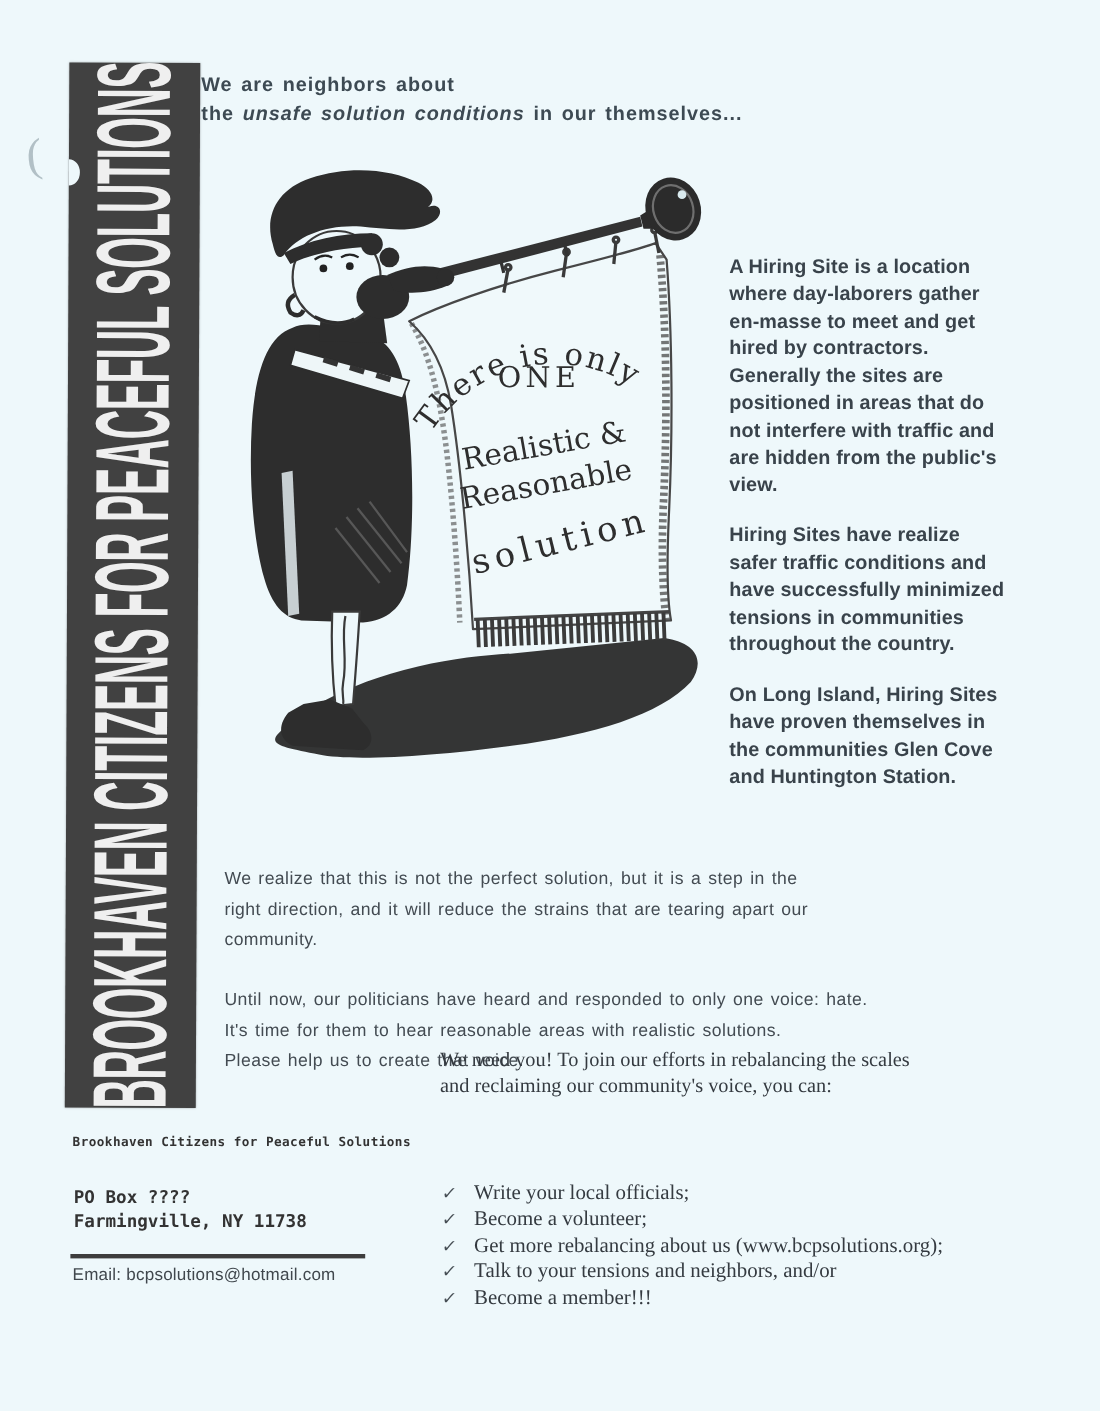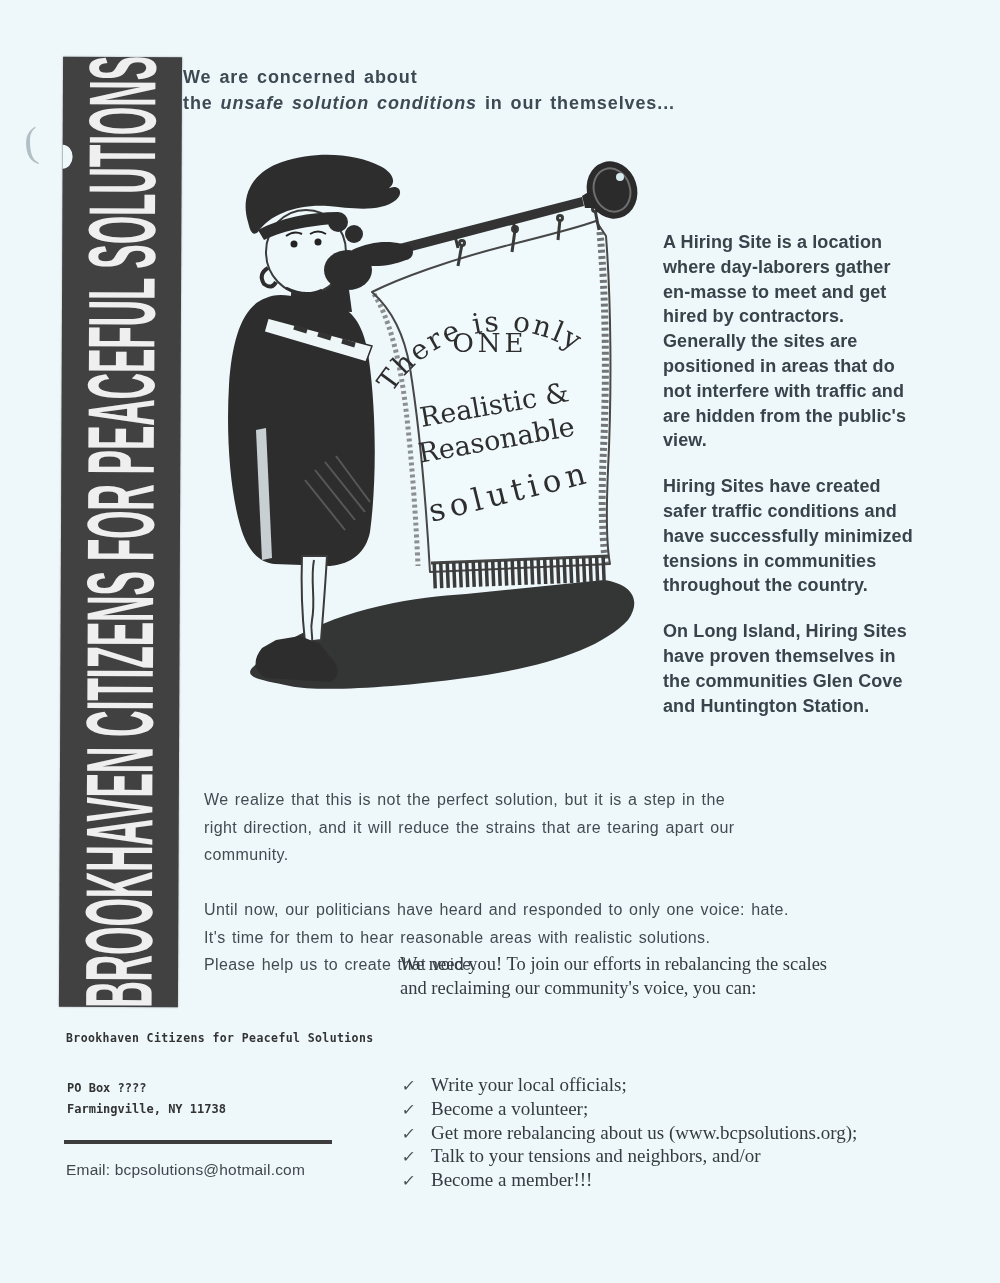--- a/index.html
+++ b/index.html
@@ -48,25 +48,25 @@
   .p2{top:896px;}
   
   .contact-org{
     position:absolute;left:66px;top:1031px;
     font-family:"DejaVu Sans Mono",monospace;font-weight:bold;
     font-size:11.5px;letter-spacing:0.4px;color:#333;
   }
   .contact-addr{
     position:absolute;left:67px;top:1078px;
     font-family:"DejaVu Sans Mono",monospace;font-weight:bold;
-    font-size:12px;line-height:21px;color:#333;
+    font-size:16px;line-height:21px;color:#333;
   }
   .divider{position:absolute;left:64px;top:1140px;width:268px;height:4px;background:#3d3d3d;}
   .contact-email{
-    position:absolute;left:66px;top:1151px;font-size:15.5px;color:#40474d;letter-spacing:0.2px;margin-top:10px;
+    position:absolute;left:66px;top:1151px;font-size:15.5px;color:#40474d;letter-spacing:0.2px;
   }
   
   .cta-intro{
     position:absolute;left:400px;top:952px;width:540px;
     font-family:"Liberation Serif",serif;font-size:18.5px;line-height:24px;
     color:#343a40;white-space:pre-line;
   }
   .cta-list{
     position:absolute;left:402px;top:1074px;margin:0;padding:0;list-style:none;
     font-family:"Liberation Serif",serif;font-size:19px;color:#353b41;
@@ -84,21 +84,21 @@
   svg text{font-family:"DejaVu Serif",serif;fill:#2e2e2e;}
 </style>
 </head>
 <body>
 
 <div class="page">
 
   <span class="paren-artifact">(</span>
 
   <div class="intro">
-    <div>We are concerned about</div>
+    <div>We are neighbors about</div>
     <div><span>the </span><b><i>unsafe solution conditions</i></b><span> in our themselves...</span></div>
   </div>
 
   <div class="band">
     <div class="band-notch"></div>
     <div class="band-text">BROOKHAVEN CITIZENS FOR PEACEFUL SOLUTIONS</div>
   </div>
 
   <svg viewBox="220 140 430 570" style="position:absolute;left:220px;top:140px;width:430px;height:570px;">
 
@@ -192,21 +192,21 @@
 
   <p class="rc-p">A Hiring Site is a location
 where day-laborers gather
 en-masse to meet and get
 hired by contractors.
 Generally the sites are
 positioned in areas that do
 not interfere with traffic and
 are hidden from the public's
 view.</p>
-      <p class="rc-p">Hiring Sites have created
+      <p class="rc-p">Hiring Sites have realize
 safer traffic conditions and
 have successfully minimized
 tensions in communities
 throughout the country.</p>
       <p class="rc-p">On Long Island, Hiring Sites
 have proven themselves in
 the communities Glen Cove
 and Huntington Station.</p>
     </div>
 

